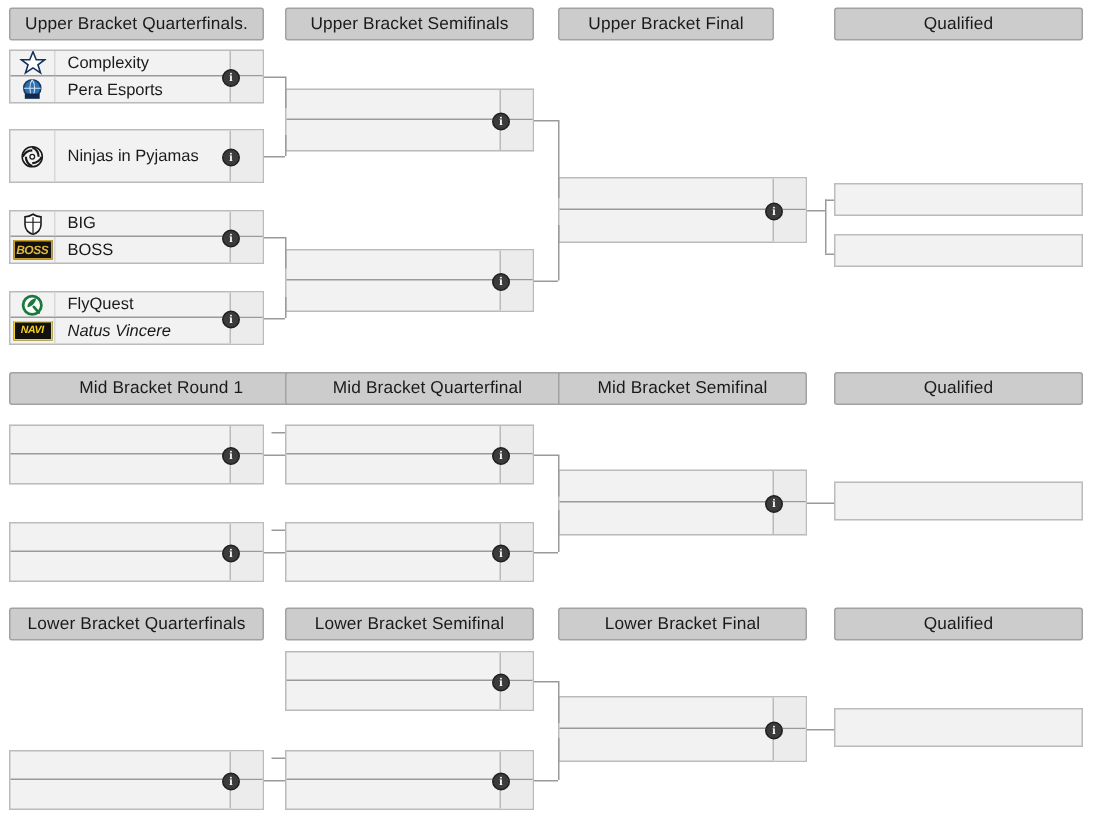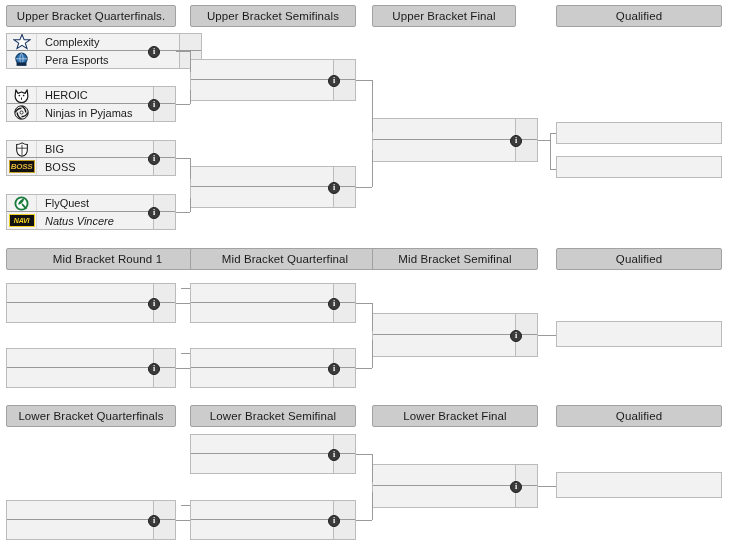--- a/index.html
+++ b/index.html
@@ -150,21 +150,21 @@
   <div class="round-header" style="left:6px;  top:5px;  width:170px;">
       <span>Upper Bracket Quarterfinals.</span>
     </div>
   <div class="round-header" style="left:372px;top:5px;  width:144px;">
       <span>Upper Bracket Final</span>
     </div>
   <div class="round-header" style="left:556px;top:5px;  width:166px;">
       <span>Qualified</span>
     </div>
 
-  <div class="match" style="left:6px; top:33px; width:196px; height:36px;">
+  <div class="match" style="left:6px; top:33px; width:170px; height:36px;">
     <div class="match-row top">
       <span class="team-logo">
         <svg class="logo-svg" width="18" height="18" viewBox="0 0 24 24">
           <polygon points="12,2 14.9,9.1 22.5,9.1 16.4,13.6 18.7,20.8 12,16.4 5.3,20.8 7.6,13.6 1.5,9.1 9.1,9.1" fill="#ffffff" stroke="#14305c" stroke-width="1.4"></polygon>
         </svg>
       </span>
       <span class="team-name">Complexity</span>
       <span class="score-cell"></span>
     </div>
     <div class="match-row">
@@ -175,32 +175,20 @@
           <rect x="5" y="16" width="14" height="5" fill="#11294a"></rect>
         </svg>
       </span>
       <span class="team-name">Pera Esports</span>
       <span class="score-cell"></span>
     </div>
     <span class="info-icon" style="left:141px; top:12px;">i</span>
   </div>
 
   <div class="match" style="left:6px; top:86px; width:170px; height:36px;">
-    <div class="match-row top">
-      <span class="team-logo">
-        <svg class="logo-svg" width="17" height="17" viewBox="0 0 24 24">
-          <path d="M4 4l3 5 5-2 5 2 3-5 1 9c0 5-4 9-9 9s-9-4-9-9z" fill="#ffffff" stroke="#1a1a1a" stroke-width="1.7" stroke-linejoin="round"></path>
-          <circle cx="9" cy="12" r="1.2" fill="#1a1a1a"></circle>
-            <circle cx="15" cy="12" r="1.2" fill="#1a1a1a"></circle>
-          <path d="M12 15v3" stroke="#1a1a1a" stroke-width="1.4"></path>
-        </svg>
-      </span>
-      <span class="team-name">HEROIC</span>
-      <span class="score-cell"></span>
-    </div>
     <div class="match-row">
       <span class="team-logo">
         <svg class="logo-svg" width="17" height="17" viewBox="0 0 24 24">
           <circle cx="12" cy="12" r="9.5" fill="none" stroke="#1a1a1a" stroke-width="1.4"></circle>
           <path d="M12 3c4 2 6 5 6 9M21 12c-2 4-5 6-9 6M12 21c-4-2-6-5-6-9M3 12c2-4 5-6 9-6" fill="none" stroke="#1a1a1a" stroke-width="2"></path>
           <circle cx="12" cy="12" r="2.2" fill="#ffffff" stroke="#1a1a1a" stroke-width="1.2"></circle>
         </svg>
       </span>
       <span class="team-name">Ninjas in Pyjamas</span>
       <span class="score-cell"></span>

